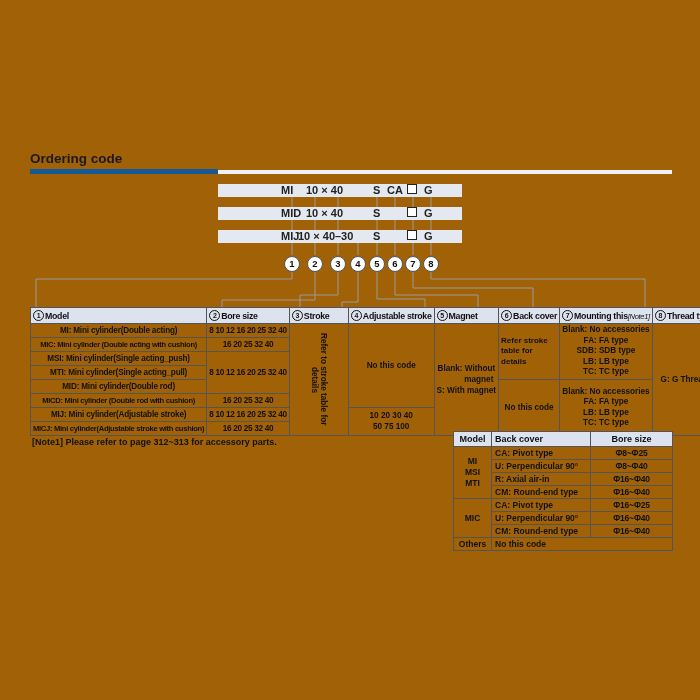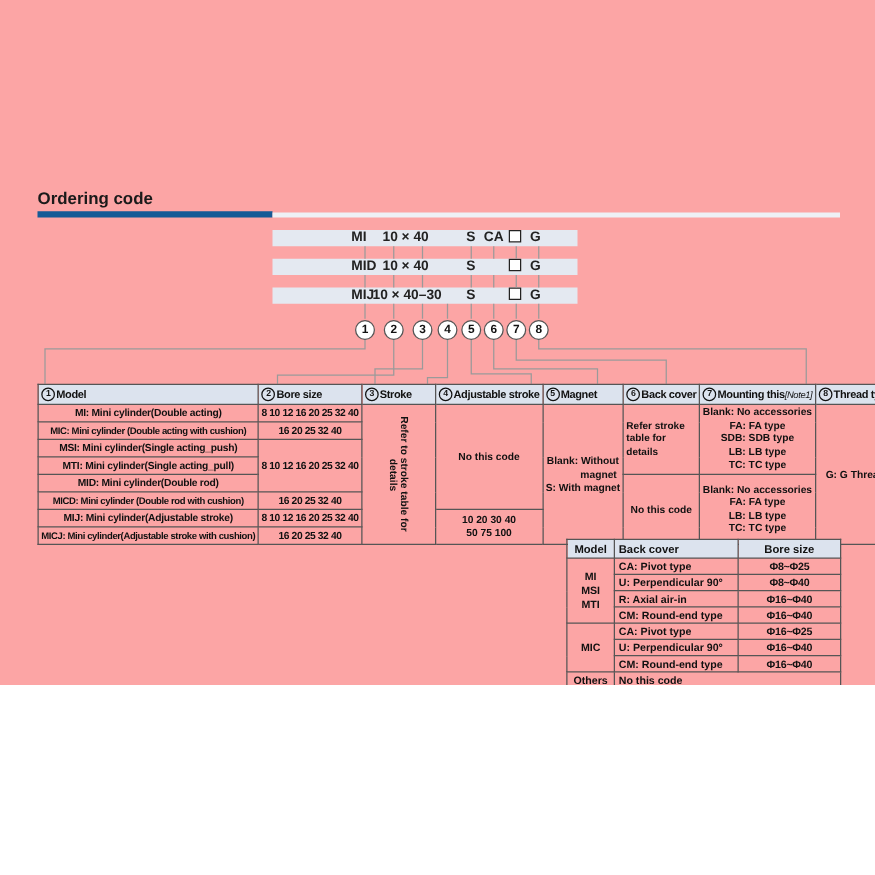--- a/index.html
+++ b/index.html
@@ -1,16 +1,16 @@
 <!DOCTYPE html>
 <html><head>
 <meta charset="utf-8">
 <style>
   html,body{margin:0;padding:0;background:#fff;}
-  #page{position:relative;width:700px;height:548px;background:#fca5a5;overflow:hidden;
+  #page{position:relative;width:700px;height:700px;background:#a16207;overflow:hidden;
         font-family:"Liberation Sans","DejaVu Sans",sans-serif;color:#111;}
 
   .title{position:absolute;left:30px;top:151px;font-size:13.5px;font-weight:bold;color:#1a1a1a;}
   .title-bar{position:absolute;left:30px;top:169px;width:188px;height:5px;background:#155a96;}
   .title-bar-light{position:absolute;left:218px;top:170px;width:454px;height:4px;background:#eef1f6;}
 
   .band{position:absolute;left:218px;width:244px;height:13px;background:#e4e9f1;}
   .band span{position:absolute;top:0;font-size:11px;font-weight:bold;line-height:13px;white-space:nowrap;color:#222;}
   .codesquare{position:absolute;width:8px;height:8px;border:1.3px solid #222;top:1.5px;background:#fff;}
 
@@ -190,20 +190,21 @@
       <td class="prelines" rowspan="2">10 20 30 40
 50 75 100</td>
     </tr>
     <tr>
       <td class="model condensed">MICJ: Mini cylinder(Adjustable stroke with cushion)</td>
       <td class="bore">16 20 25 32 40</td>
     </tr>
   </tbody>
     </table>
 
+  <div class="note">[Note1]  Please refer to page 312~313 for accessory parts.</div>
 
   <table class="bc">
     <colgroup>
         <col style="width:38px">
         <col style="width:99px">
         <col style="width:82px">
       </colgroup>
     <tbody>
         <tr>
       <th style="text-align:center">Model</th>

